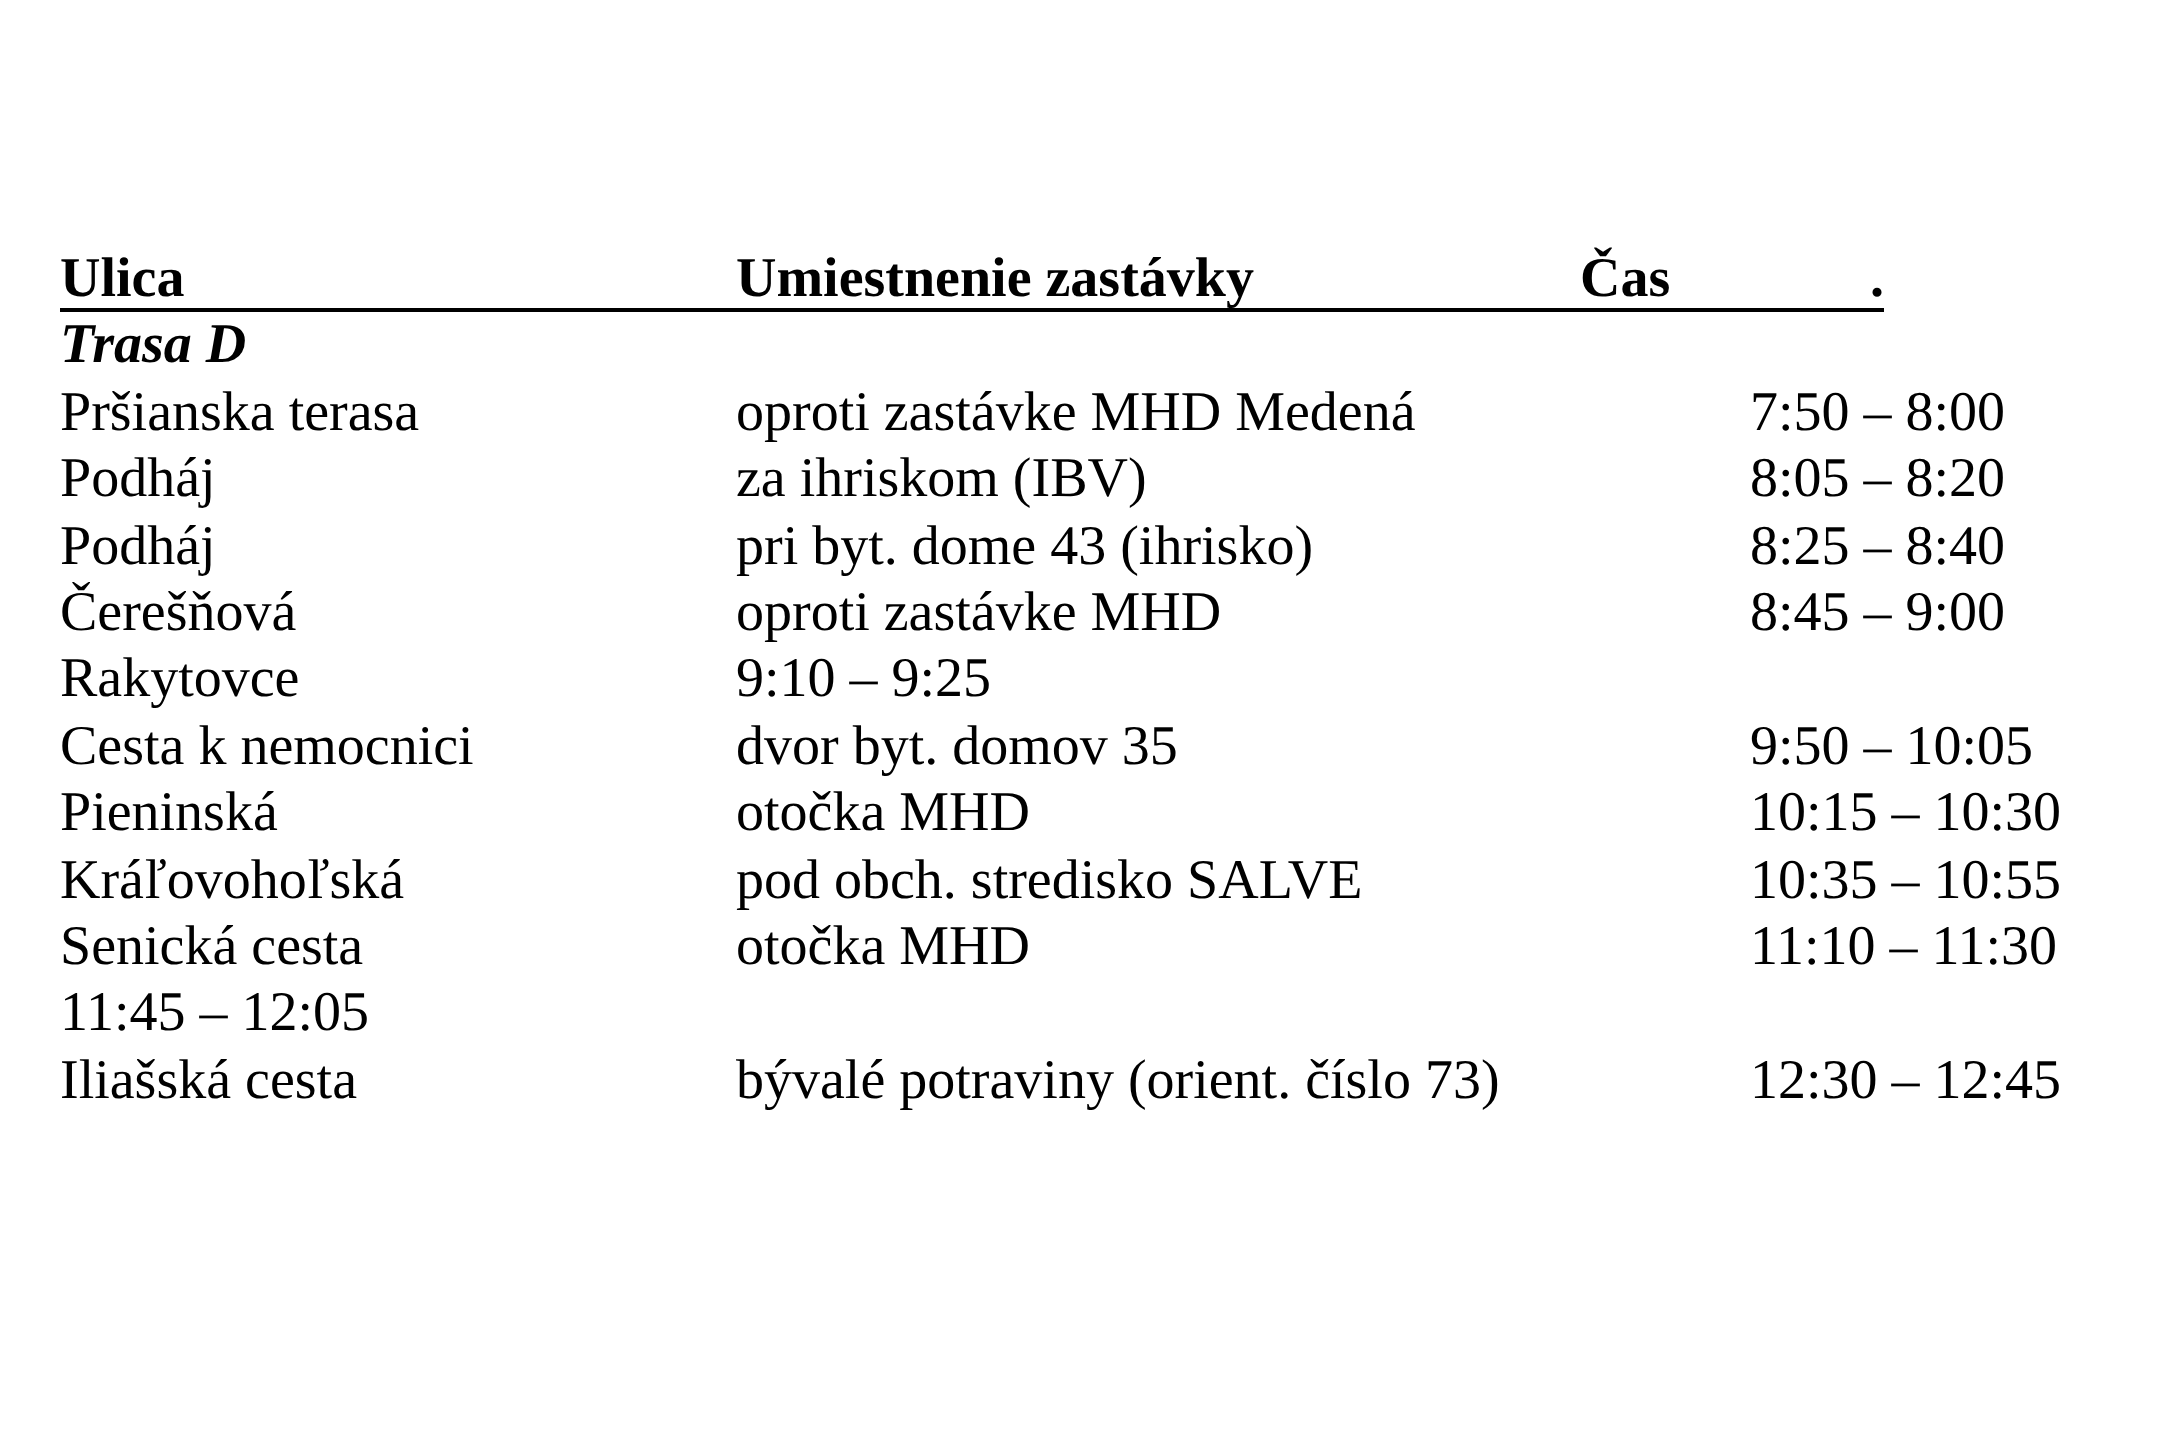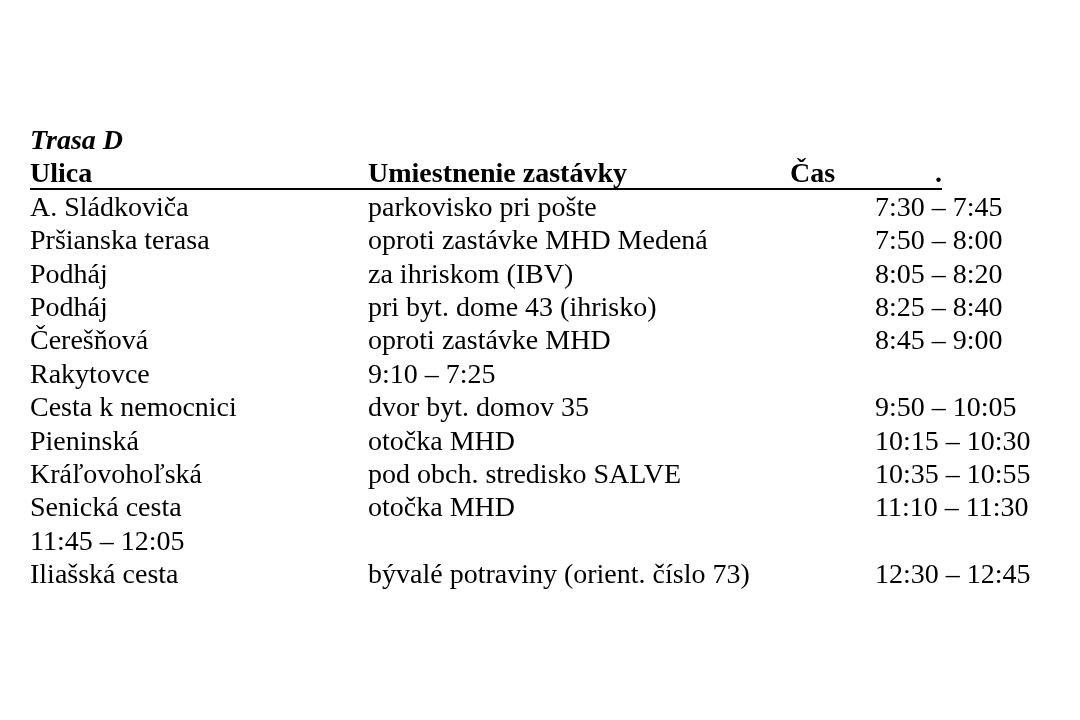--- a/index.html
+++ b/index.html
@@ -48,35 +48,30 @@
   }
   .row .c1 { width: 338px; flex: none; }
   .row .c2 { width: 507px; flex: none; }
   .row .c3 { flex: none; }
 </style>
 </head>
 <body>
 
 <div class="doc">
 
-  <div class="line doc-title">Trasa D</div>
-
   <div class="line header-row">
     <span class="c1">Ulica</span>
     <span class="c2">Umiestnenie zastávky</span>
     <span class="c3">Čas</span>
     <span class="trail">.</span>
   </div>
 
+  <div class="line doc-title">Trasa D</div>
+
   <div id="schedule-rows">
-      <div class="line row">
-        <span class="c1">A. Sládkoviča</span>
-        <span class="c2">parkovisko pri pošte</span>
-        <span class="c3">7:30 – 7:45</span>
-      </div>
       <div class="line row">
         <span class="c1">Pršianska terasa</span>
         <span class="c2">oproti zastávke MHD Medená</span>
         <span class="c3">7:50 – 8:00</span>
       </div>
       <div class="line row">
         <span class="c1">Podháj</span>
         <span class="c2">za ihriskom (IBV)</span>
         <span class="c3">8:05 – 8:20</span>
       </div>
@@ -85,21 +80,21 @@
         <span class="c2">pri byt. dome 43 (ihrisko)</span>
         <span class="c3">8:25 – 8:40</span>
       </div>
       <div class="line row">
         <span class="c1">Čerešňová</span>
         <span class="c2">oproti zastávke MHD</span>
         <span class="c3">8:45 – 9:00</span>
       </div>
       <div class="line row">
         <span class="c1">Rakytovce</span>
-        <span class="c3">9:10 – 7:25</span>
+        <span class="c3">9:10 – 9:25</span>
       </div>
       <div class="line row">
         <span class="c1">Cesta k nemocnici</span>
         <span class="c2">dvor byt. domov 35</span>
         <span class="c3">9:50 – 10:05</span>
       </div>
       <div class="line row">
         <span class="c1">Pieninská</span>
         <span class="c2">otočka MHD</span>
         <span class="c3">10:15 – 10:30</span>

